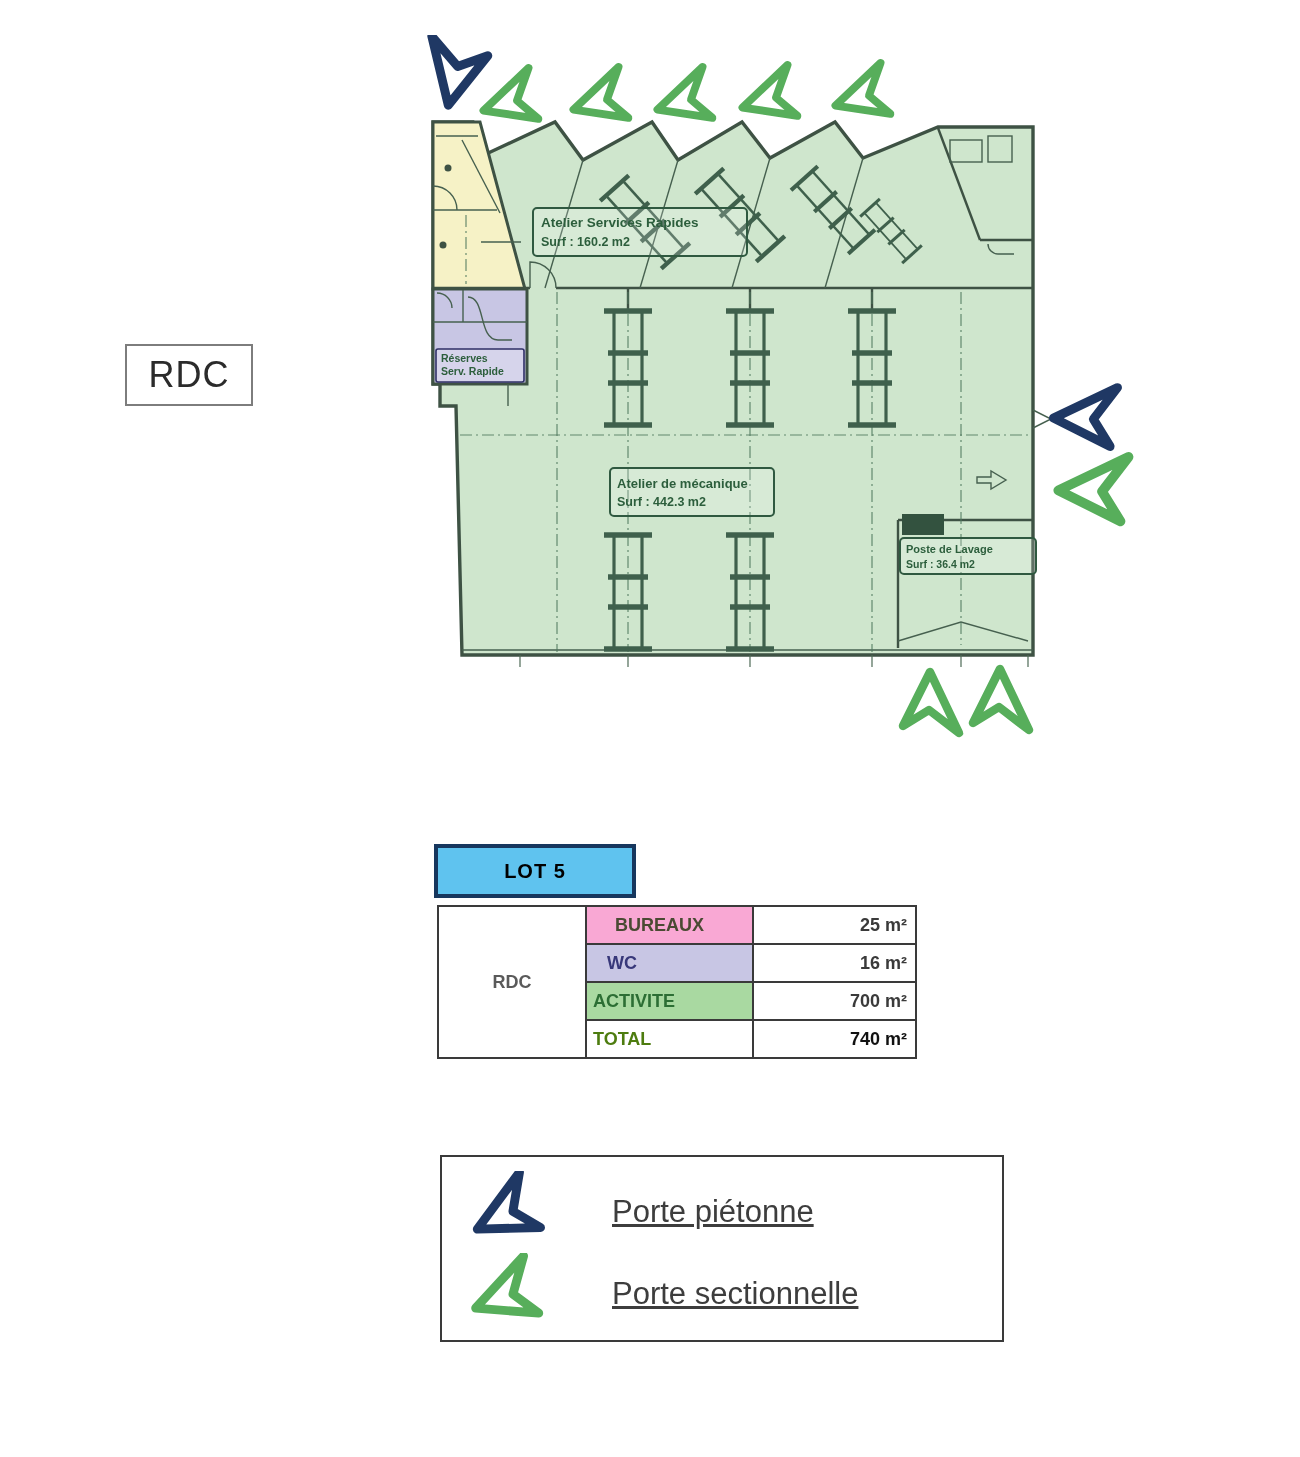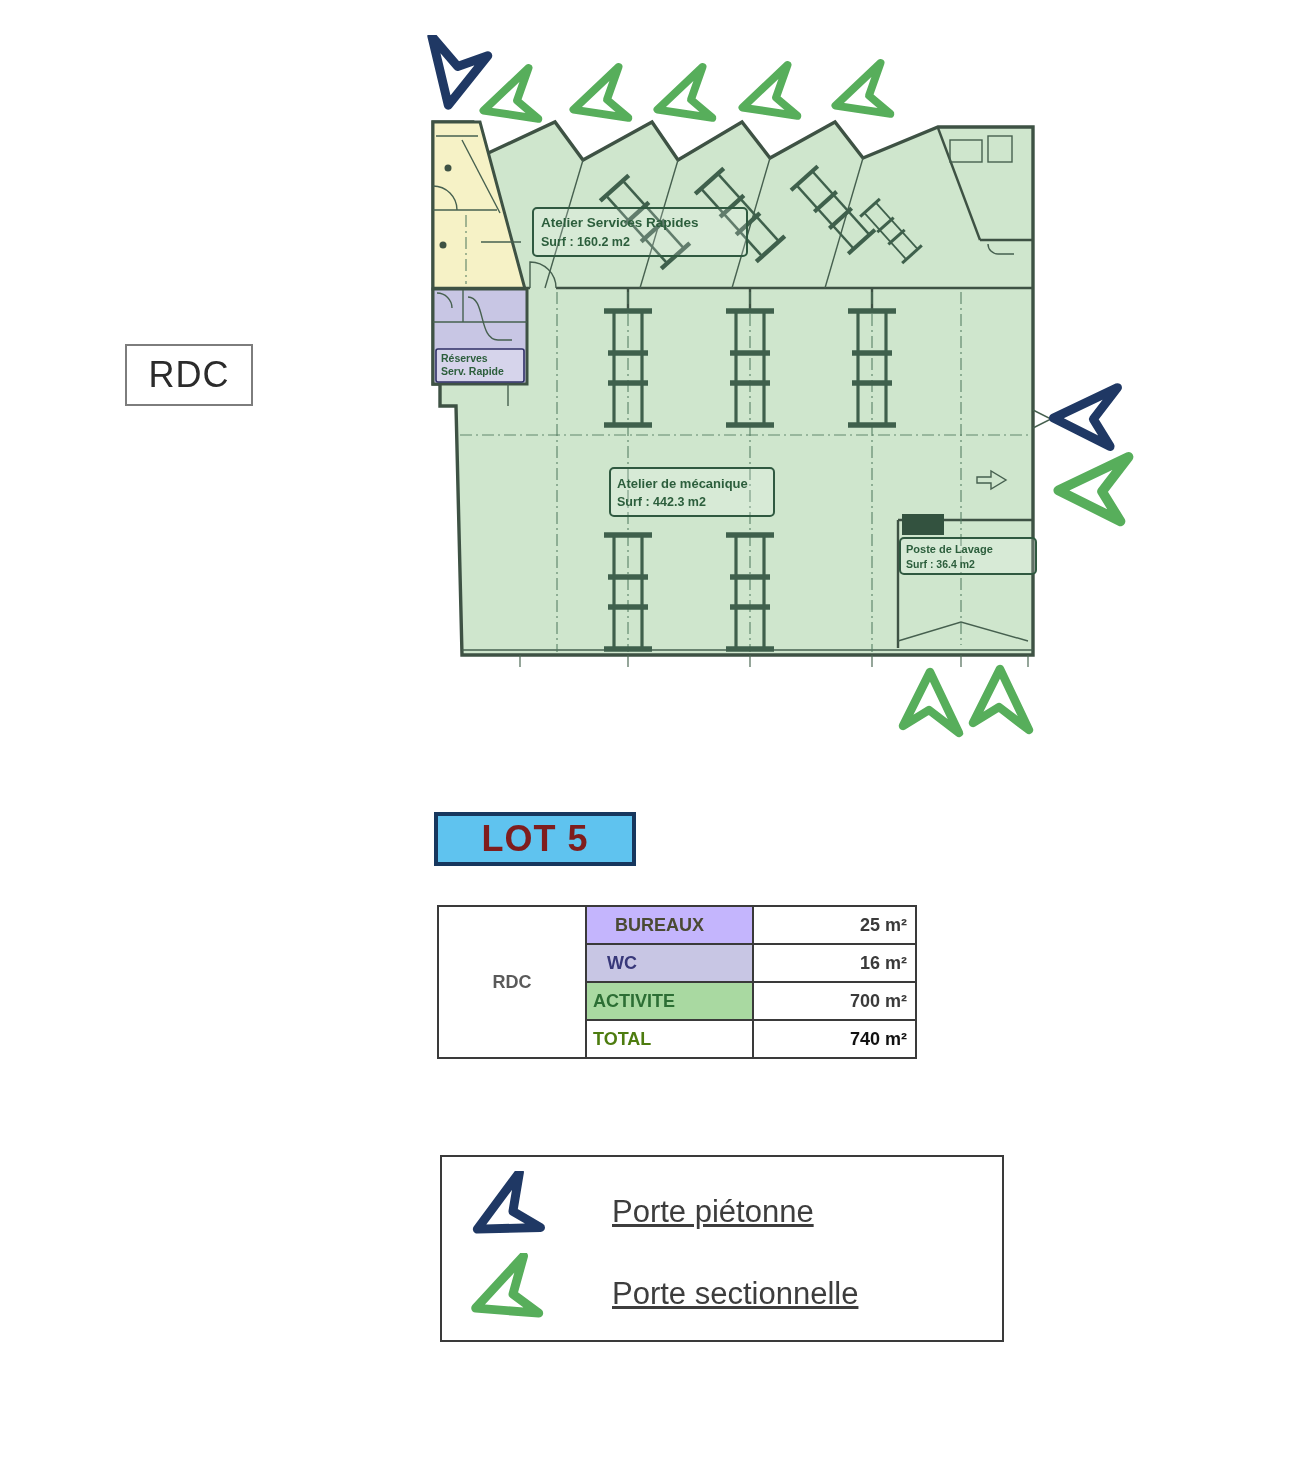--- a/index.html
+++ b/index.html
@@ -16,23 +16,23 @@
   .plan-svg text{font-family:"Liberation Sans",sans-serif;font-weight:700;fill:#2c5e3c;}
   .wall{stroke:#3e5244;fill:none;stroke-width:2.4;}
   .wall-thin{stroke:#46604f;fill:none;stroke-width:1.4;}
   .gridline{stroke:#50795e;fill:none;stroke-width:1.2;stroke-dasharray:12 4 2 4;opacity:.85;}
   .labelbox{fill:rgba(255,255,255,0.18);stroke:#2f5940;stroke-width:2;}
   #liftSym line{stroke:#3f604c;stroke-width:3.2;}
   #liftSym line.thick{stroke-width:5.5;}
   .tick{stroke:#4d6a56;stroke-width:1.2;}
 
   
-  .lot-badge{position:absolute;left:434px;top:812px;width:194px;height:46px;
+  .lot-badge{position:absolute;left:434px;top:844px;width:194px;height:46px;
              border:4px solid #17375e;display:flex;align-items:center;justify-content:center;
-             font-size:36px;font-weight:700;color:#7f1d1d;letter-spacing:1px;}
+             font-size:20px;font-weight:700;color:#000000;letter-spacing:1px;}
 
   
   .area-table{position:absolute;left:437px;top:905px;border-collapse:collapse;}
   .area-table td{border:2px solid #3a3a3a;height:34px;font-size:18px;font-weight:700;}
   .cell-floor{width:144px;text-align:center;color:#5a5a5a;font-size:20px;}
   .cell-label{width:136px;padding-left:6px;}
   .cell-value{width:152px;text-align:right;padding-right:8px;color:#3a3a3a;}
   .lbl-bureaux{color:#4a4a33;}
   .lbl-wc{color:#38387a;}
   .lbl-activite{color:#2c6e34;}
@@ -195,21 +195,21 @@
   </svg>
 
   <div class="lot-badge" style="background: rgb(95, 195, 239);">
     <span>LOT 5</span>
   </div>
 
   <table class="area-table">
     <tbody>
       <tr>
         <td class="cell-floor" rowspan="4">RDC</td>
-        <td class="cell-label lbl-bureaux" style="background: #c4b5fd; padding-left: 28px;">BUREAUX</td>
+        <td class="cell-label lbl-bureaux" style="background: #f9a8d4; padding-left: 28px;">BUREAUX</td>
         <td class="cell-value">25 m²</td>
       </tr>
       <tr>
         <td class="cell-label lbl-wc" style="background: rgb(200, 198, 228); padding-left: 20px;">WC</td>
         <td class="cell-value">16 m²</td>
       </tr>
       <tr>
         <td class="cell-label lbl-activite" style="background: rgb(169, 217, 161);">ACTIVITE</td>
         <td class="cell-value">700 m²</td>
       </tr>

